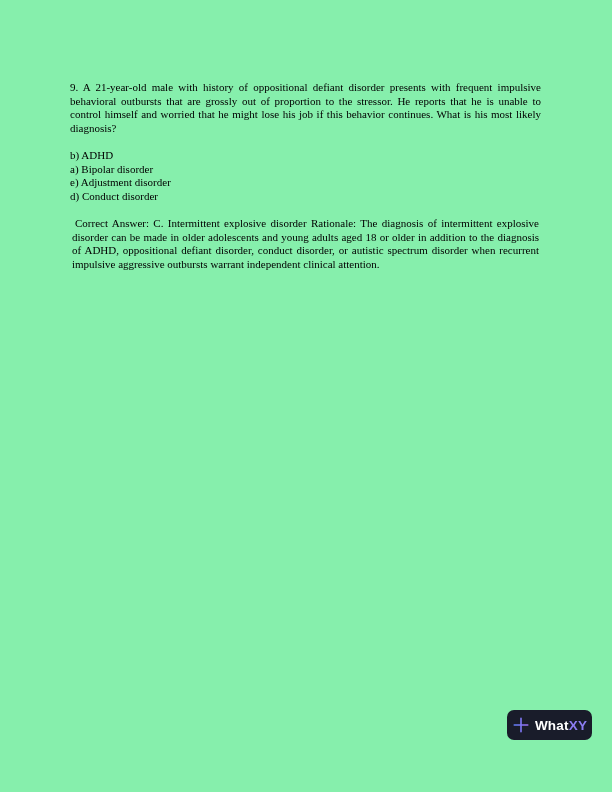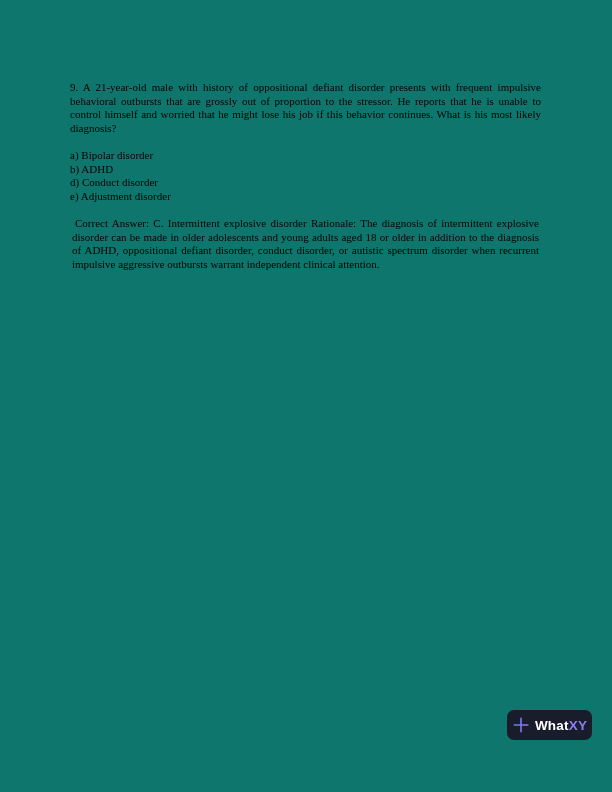--- a/index.html
+++ b/index.html
@@ -4,21 +4,21 @@
 <style>
   html, body {
     margin: 0;
     padding: 0;
     background: #ffffff;
   }
   .page {
     position: relative;
     width: 612px;
     height: 792px;
-    background: #0f766e;
+    background: #86efac;
     overflow: hidden;
     font-family: "Liberation Serif", "DejaVu Serif", serif;
     color: #000000;
   }
   .doc-content {
     position: absolute;
     left: 70px;
     top: 81px;
     width: 471px;
     font-size: 11px;
@@ -94,24 +94,24 @@
 </head>
 <body>
 
 <div class="page">
 
   <div class="doc-content">
 
     <p class="question">9. A 21-year-old male with history of oppositional defiant disorder presents with frequent impulsive behavioral outbursts that are grossly out of proportion to the stressor. He reports that he is unable to control himself and worried that he might lose his job if this behavior continues. What is his most likely diagnosis?</p>
 
     <ul class="options">
+      <li>b) ADHD</li>
       <li>a) Bipolar disorder</li>
-      <li>b) ADHD</li>
+      <li>e) Adjustment disorder</li>
       <li>d) Conduct disorder</li>
-      <li>e) Adjustment disorder</li>
     </ul>
 
     <p class="answer">Correct Answer: C. Intermittent explosive disorder Rationale: The diagnosis of intermittent explosive disorder can be made in older adolescents and young adults aged 18 or older in addition to the diagnosis of ADHD, oppositional defiant disorder, conduct disorder, or autistic spectrum disorder when recurrent impulsive aggressive outbursts warrant independent clinical attention.</p>
 
   </div>
 
   <div class="logo">
     <svg class="logo-plus" viewBox="0 0 20 20" aria-hidden="true">
       <defs>
         <linearGradient id="plusGrad" x1="0" y1="0" x2="1" y2="0">

